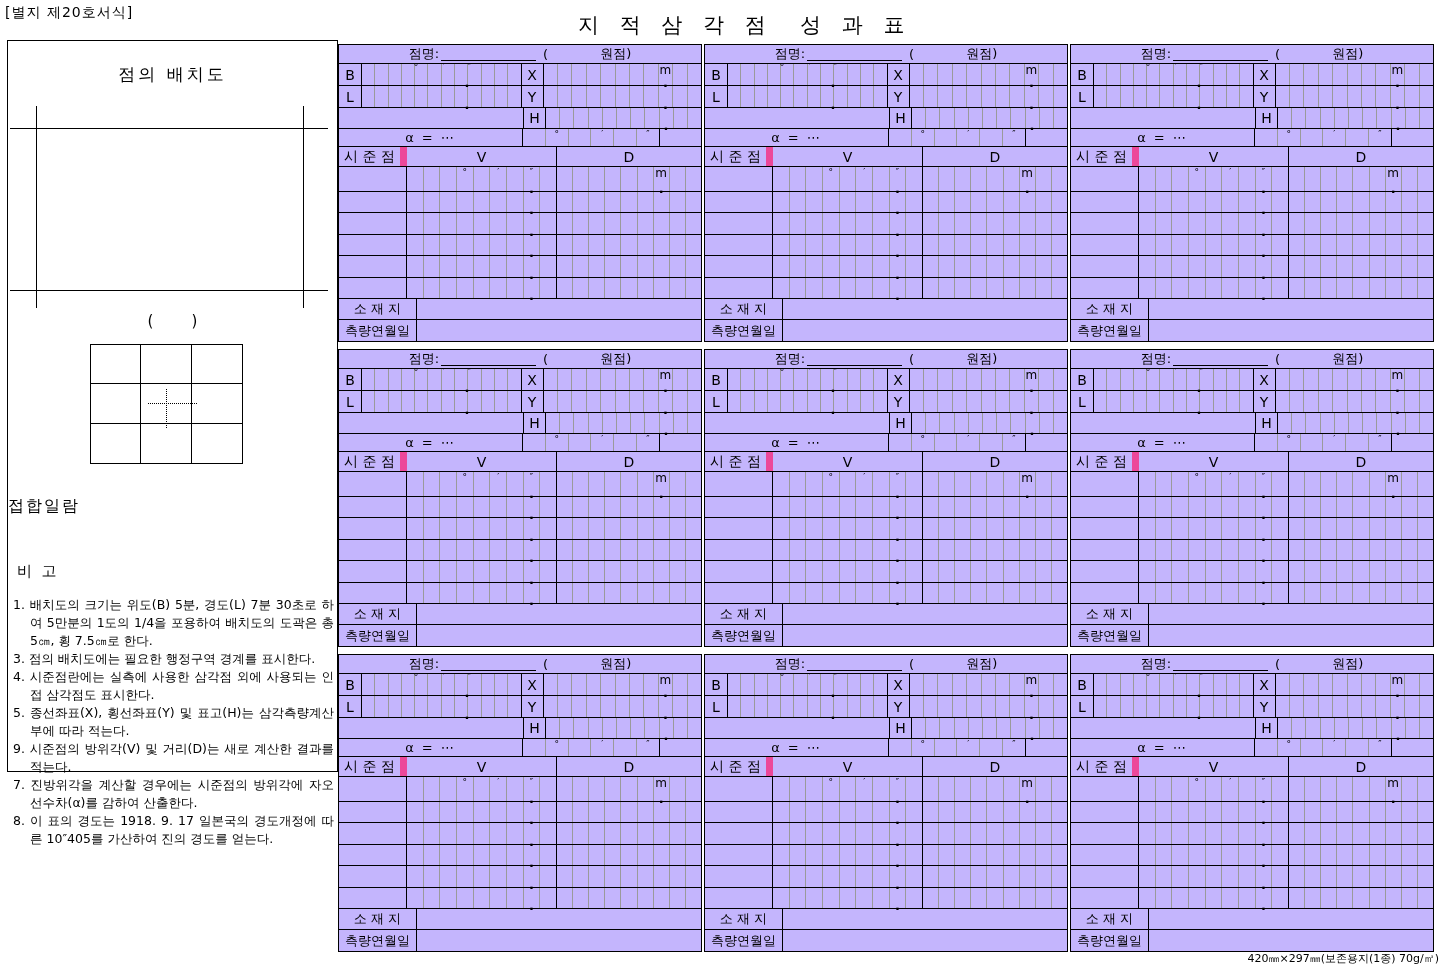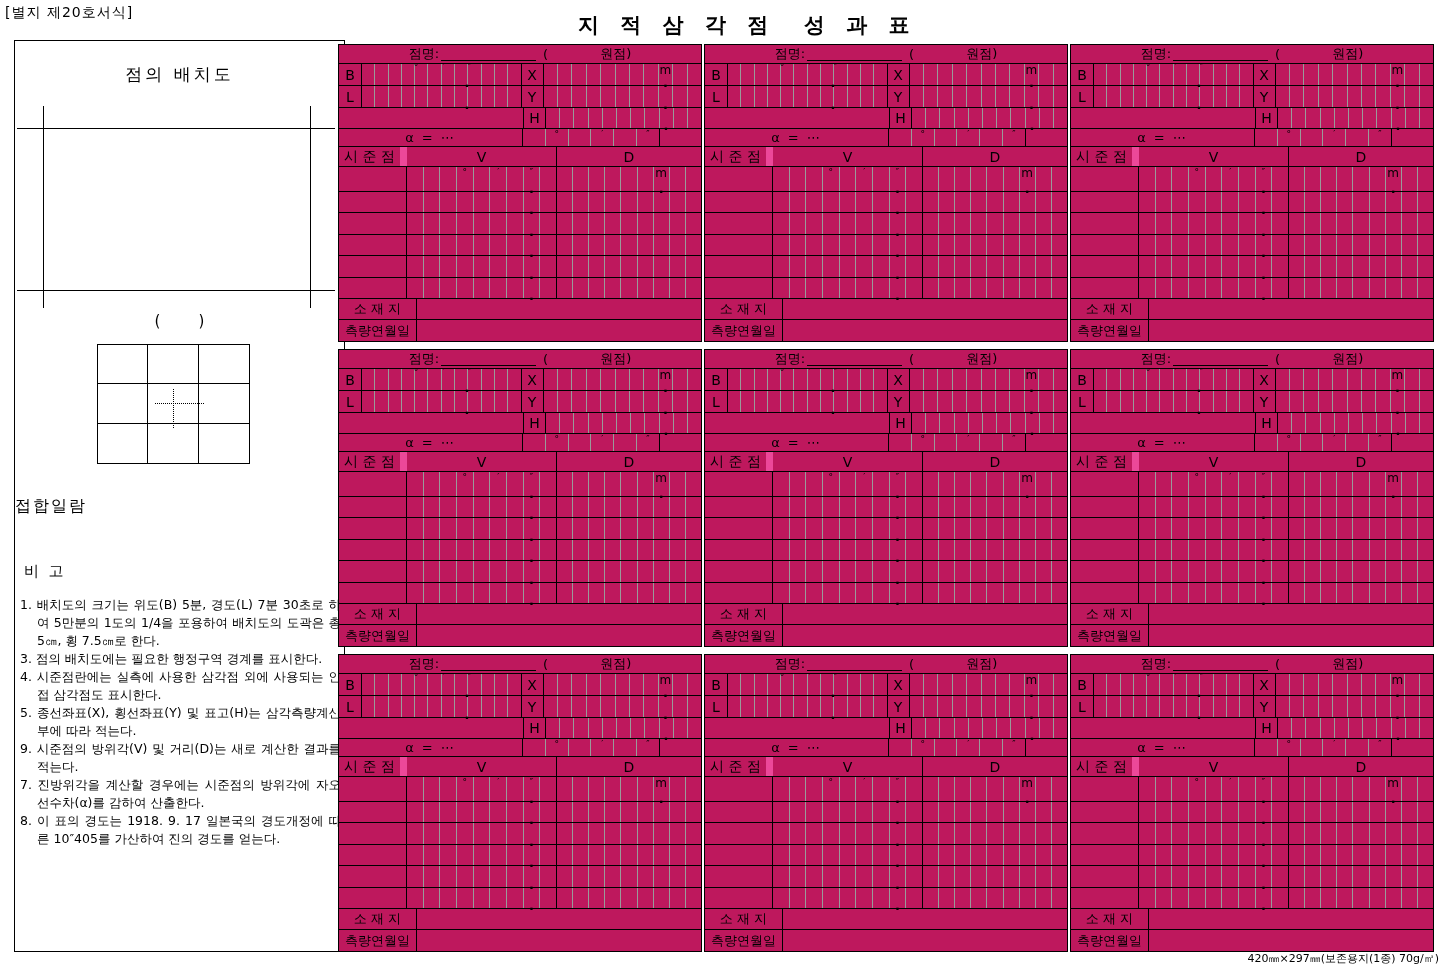--- a/index.html
+++ b/index.html
@@ -1,44 +1,44 @@
 <!DOCTYPE html>
 <html><head>
 <meta charset="utf-8">
 <style>
   *{box-sizing:border-box;margin:0;padding:0}
   html,body{width:1441px;height:973px;background:#fff;color:#000;
     font-family:"DejaVu Sans","Liberation Sans",sans-serif;font-size:13px;overflow:hidden}
   .page{position:absolute;left:0;top:0;width:1441px;height:973px;background:#fff}
 
   .form-ref{position:absolute;left:5px;top:4px;font-size:14px;letter-spacing:1px;white-space:pre}
-  .title{position:absolute;left:578px;top:11px;font-size:21px;font-weight:bold;letter-spacing:7px;white-space:pre}
+  .title{position:absolute;left:578px;top:11px;font-size:21px;font-weight:normal;letter-spacing:7px;white-space:pre}
   .footer{position:absolute;right:2px;top:951px;font-size:11px;white-space:pre}
 
   
-  .left-panel{position:absolute;left:14px;top:40px;width:331px;height:912px;border:1px solid #000}
+  .left-panel{position:absolute;left:7px;top:40px;width:331px;height:732px;border:1px solid #000}
   .lp-title{position:absolute;top:22px;left:0;width:100%;text-align:center;font-size:17px;letter-spacing:3px;white-space:pre}
   .ln{position:absolute;background:#000}
   .paren{position:absolute;top:271px;left:0;width:100%;text-align:center;font-size:15px;white-space:pre}
   .grid9{position:absolute;left:82px;top:303px;width:153px;height:120px;border:1px solid #000;
     display:grid;grid-template-columns:repeat(3,1fr);grid-template-rows:repeat(3,1fr)}
   .g9c{border-right:1px solid #000;border-bottom:1px solid #000;position:relative}
   .g9c:nth-child(3n){border-right:none}
   .g9c:nth-child(n+7){border-bottom:none}
   .dotv{position:absolute;left:50%;top:5px;bottom:-5px;width:0;border-left:1px dotted #000}
   .doth{position:absolute;top:50%;left:7px;right:-6px;height:0;border-top:1px dotted #000}
   .lp-grid-label{position:absolute;top:455px;left:0;width:100%;text-align:left;font-size:16px;letter-spacing:2px;white-space:pre}
   .lp-notes-title{position:absolute;top:521px;left:9px;font-size:15px;white-space:pre}
   .notes{position:absolute;top:555px;left:5px;right:3px;font-size:12.5px;line-height:18px}
   .note-item{padding-left:17px;text-indent:-17px;text-align:justify}
 
   
   .form-grid{position:absolute;left:338px;top:44px;width:1096px;height:908px;
     display:grid;grid-template-columns:repeat(3,1fr);grid-template-rows:repeat(3,1fr);column-gap:2px;row-gap:7px}
-  .blk{border:1px solid #000;display:flex;flex-direction:column;background:#be185d}
+  .blk{border:1px solid #000;display:flex;flex-direction:column;background:#c4b5fd}
   .r{display:flex;align-items:stretch;border-bottom:1px solid #000;flex:none}
   .blk .r:last-child{border-bottom:none}
   .r-hdr{height:19px;align-items:center;justify-content:center;font-size:13px}
   .r-b,.r-l{height:22px}
   .r-h{height:21px}
   .r-a{height:18px}
   .r-sh{height:20px;font-size:14px}
   .r-d1{height:25px}
   .r-d{flex:1 1 auto}
   .r-loc,.r-date{height:21px}

